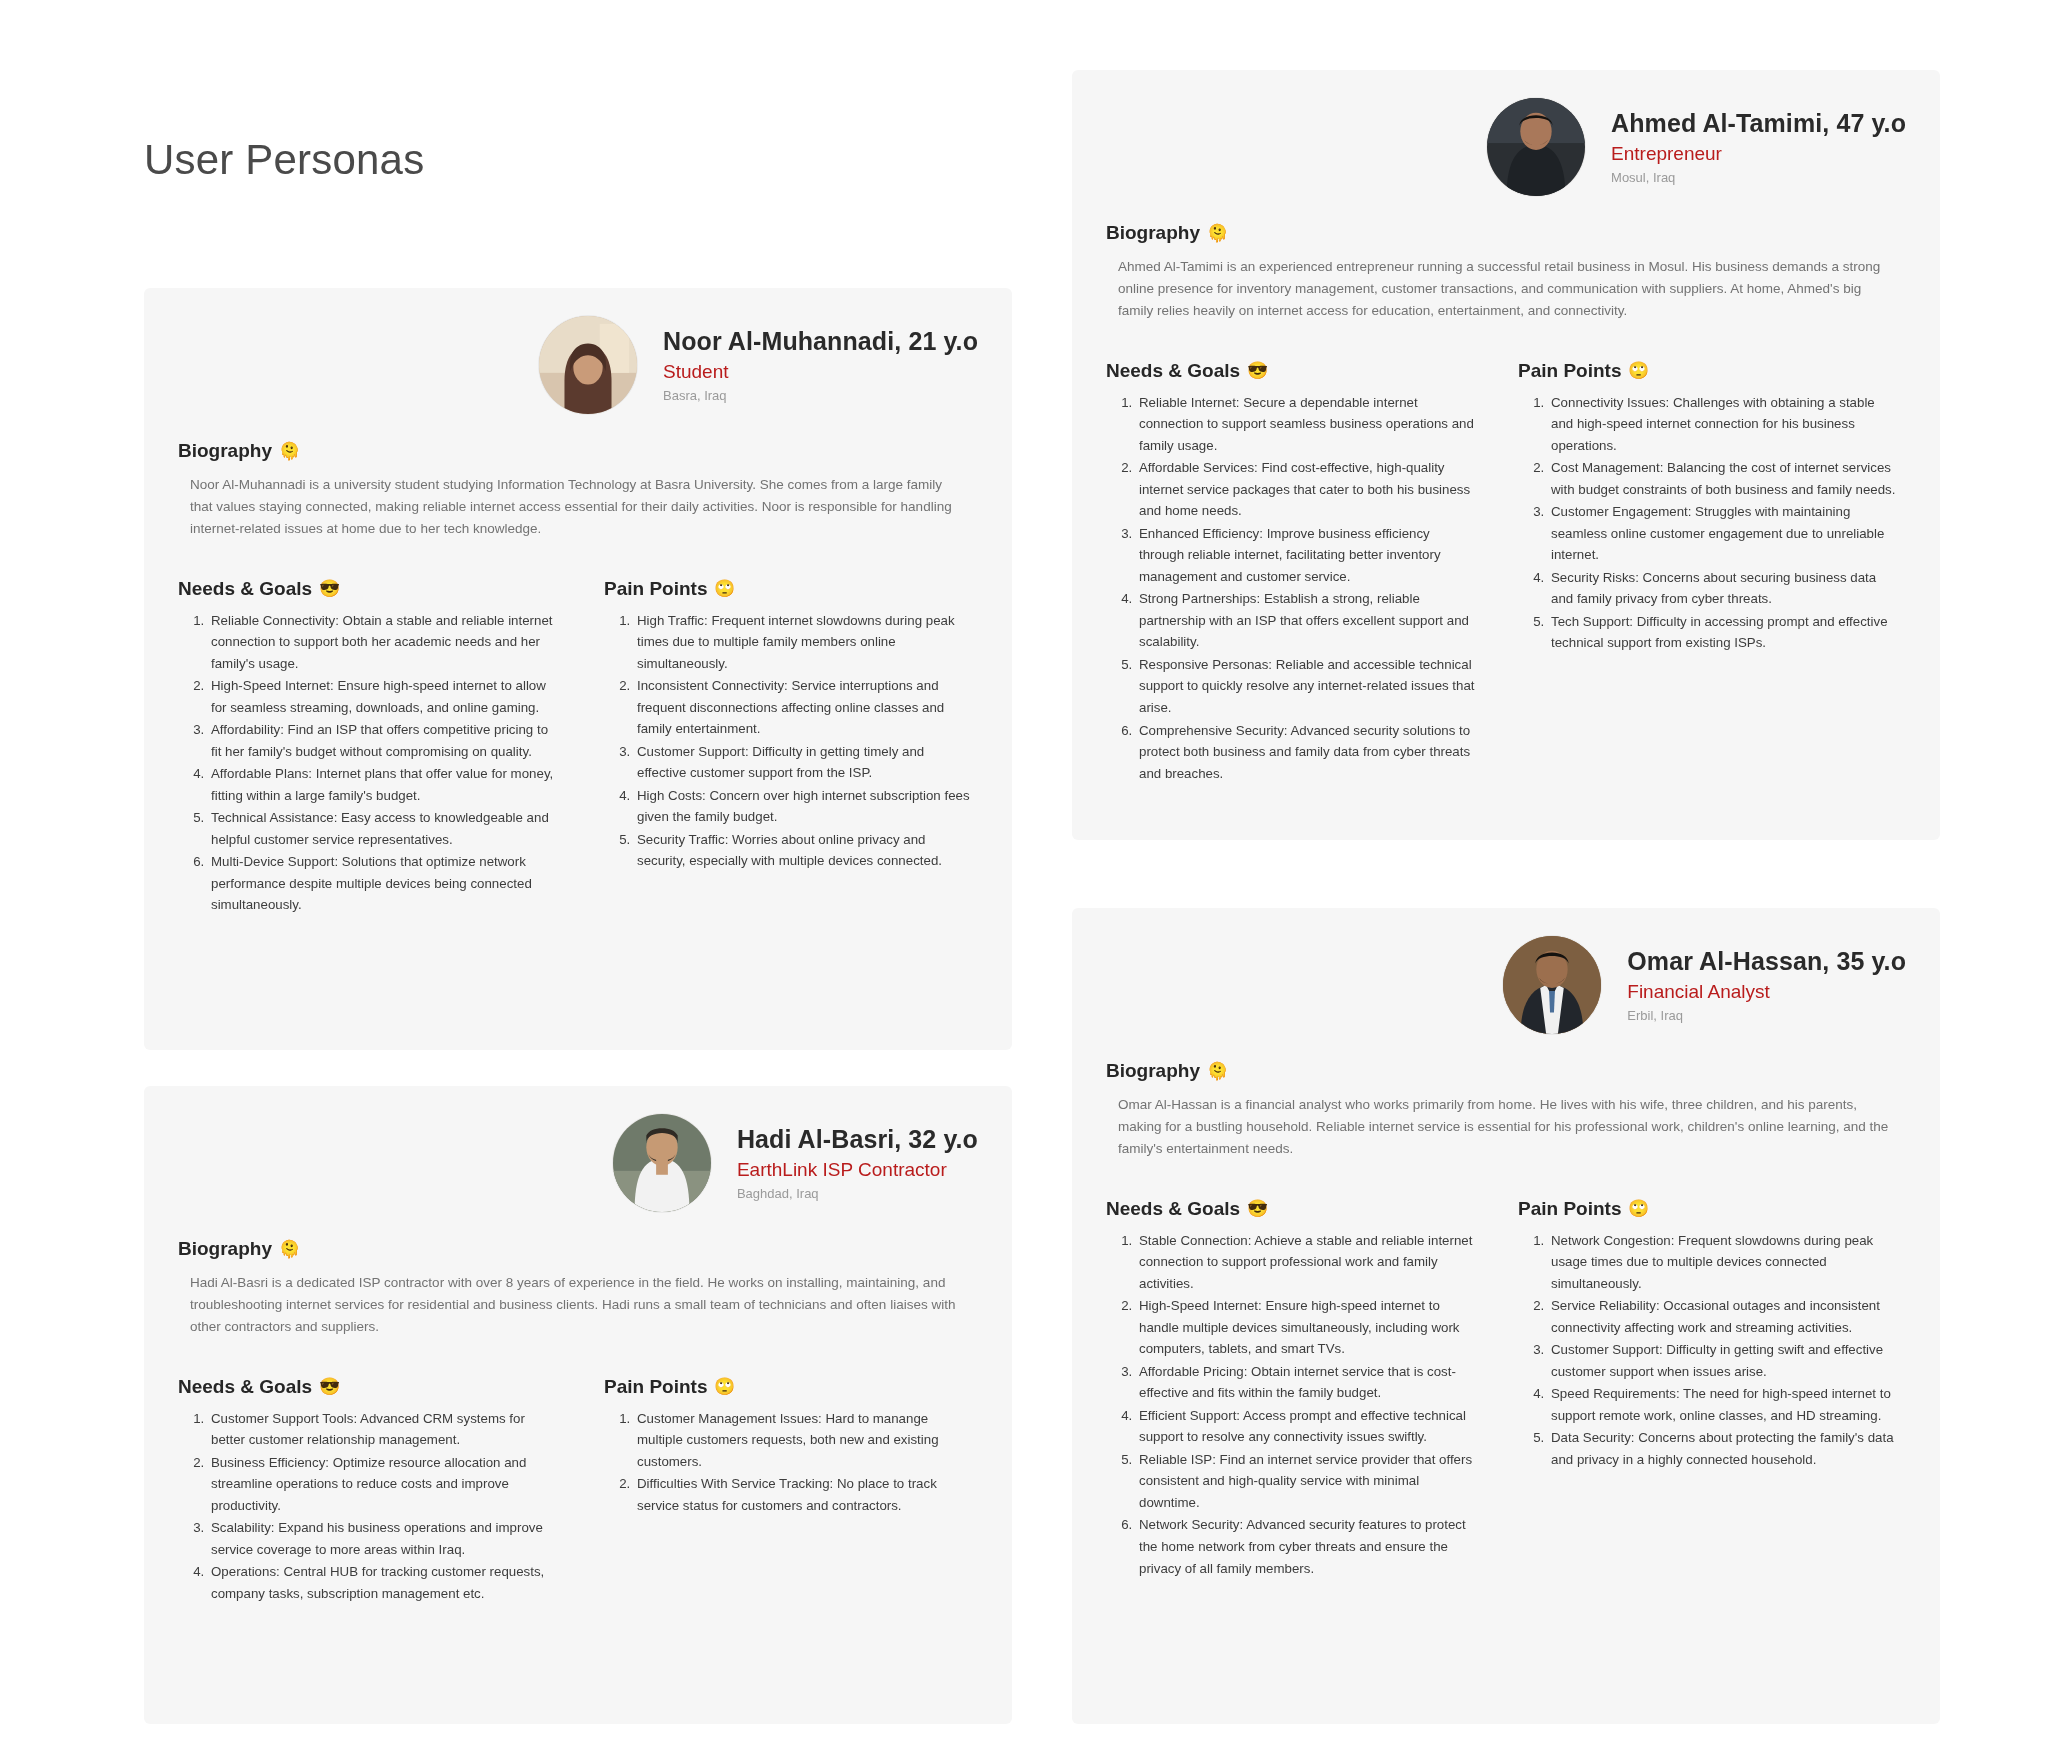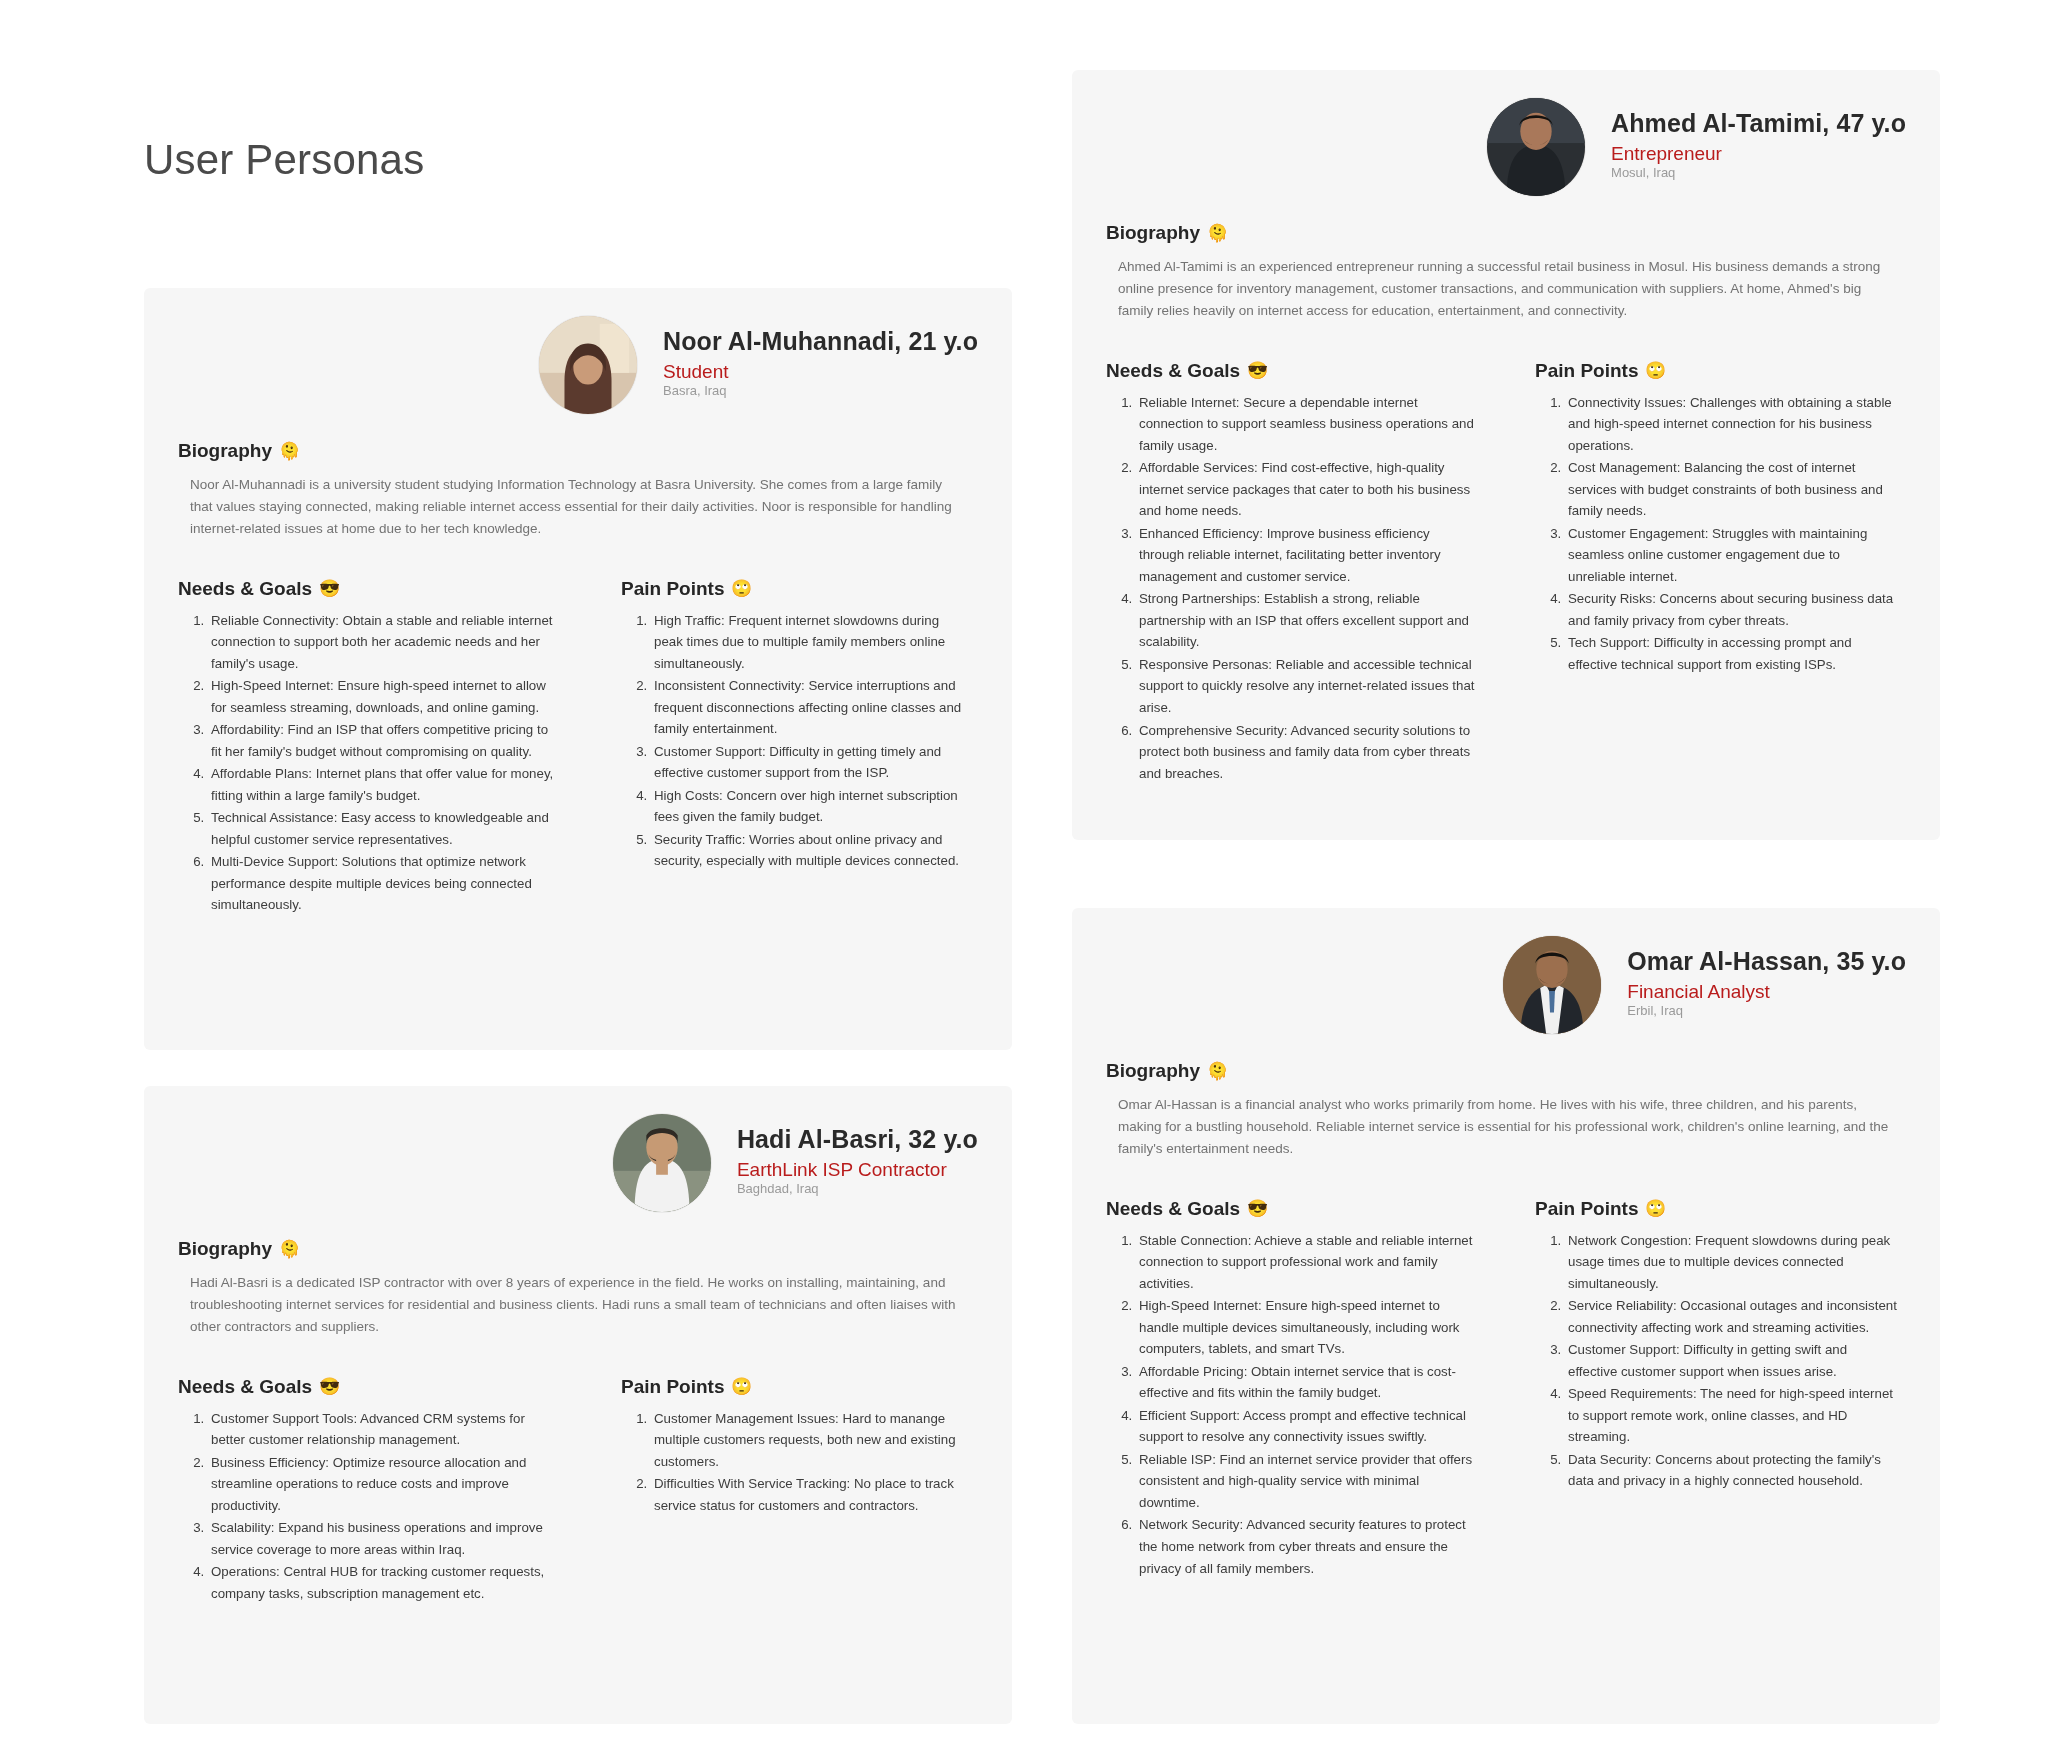--- a/index.html
+++ b/index.html
@@ -64,41 +64,42 @@
   }
   .persona-role {
     font-size: 19px;
     font-weight: 400;
     color: #b91c1c;
     margin-top: 4px;
   }
   .persona-loc {
     font-size: 13px;
     color: #9a9a9a;
+    margin-top: 5px;
   }
   .section-title {
     font-size: 19px;
     font-weight: 700;
     color: #262626;
     margin: 26px 0 10px 0;
     display: flex;
     align-items: center;
     gap: 7px;
   }
   .section-title .emoji { font-size: 17px; }
   .bio-text {
     font-size: 13.5px;
     line-height: 1.62;
     color: #737373;
     margin: 12px;
     max-width: 800px;
   }
   .two-col {
     display: flex;
-    gap: 51px;
+    gap: 34px;
     margin-top: 8px;
   }
   .col { flex: 1 1 0; min-width: 0; }
   ol.numbered {
     margin: 8px;
     padding-left: 22px;
     font-size: 13.3px;
     line-height: 1.62;
     color: #3d3d3d;
   }

